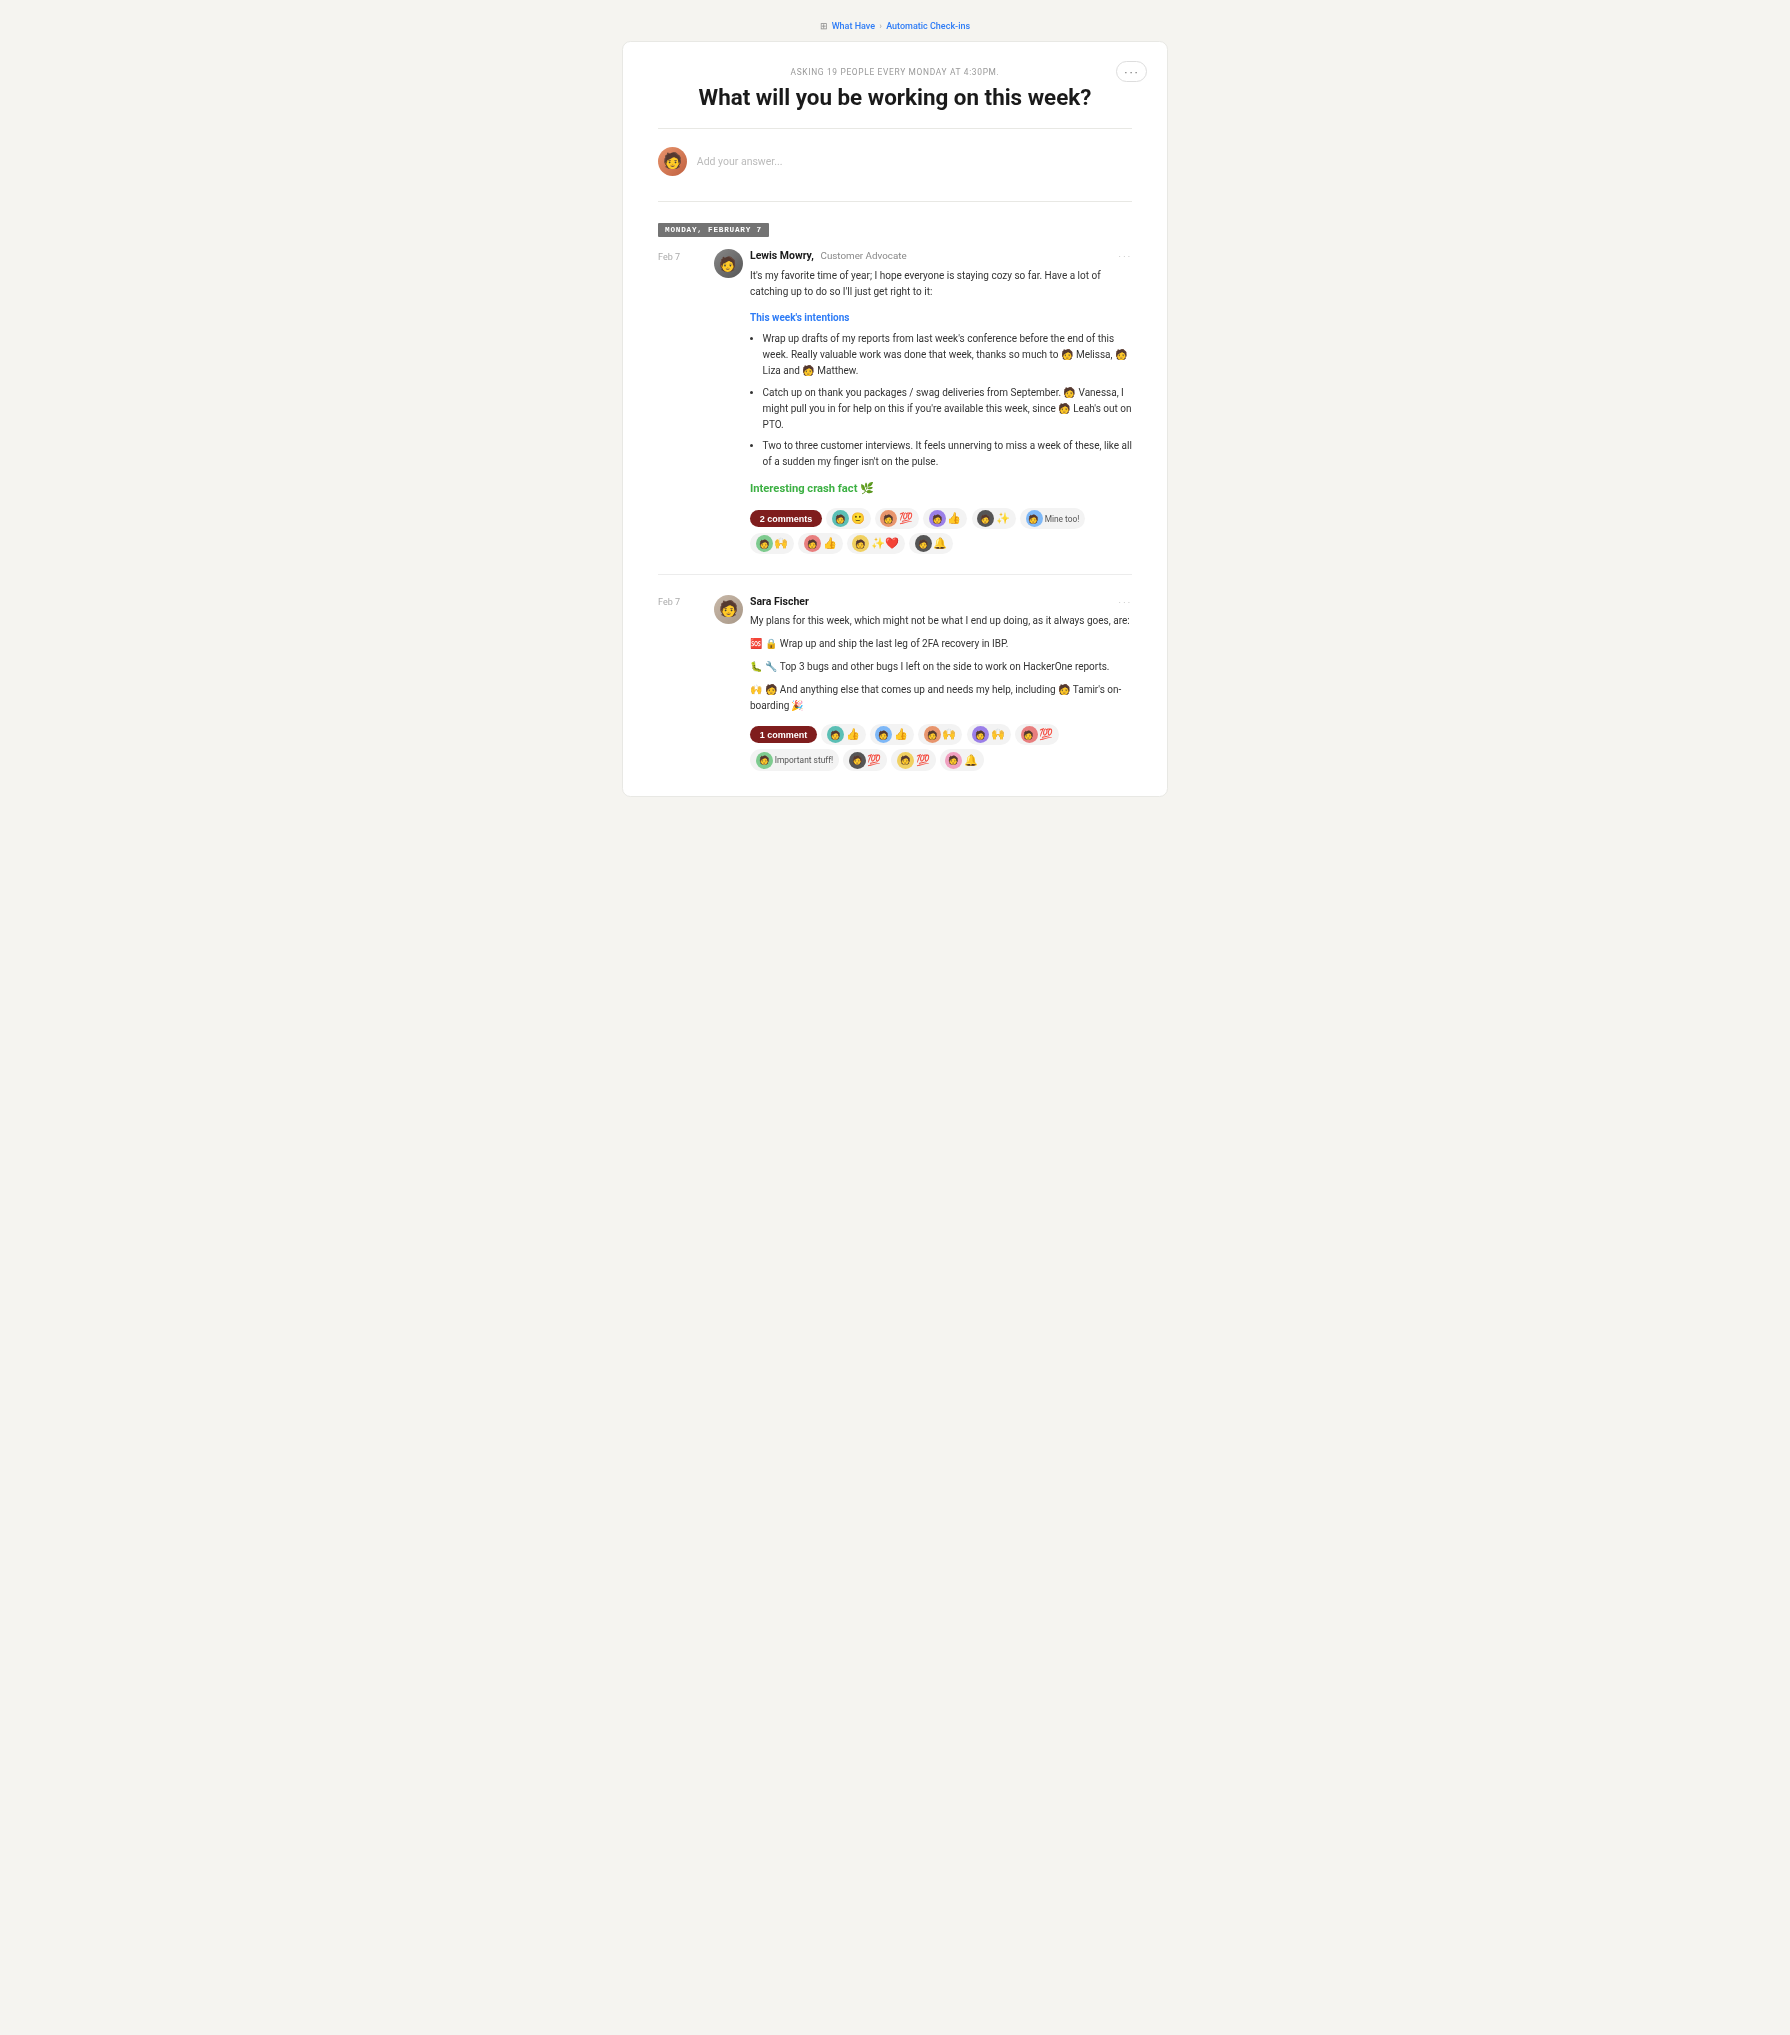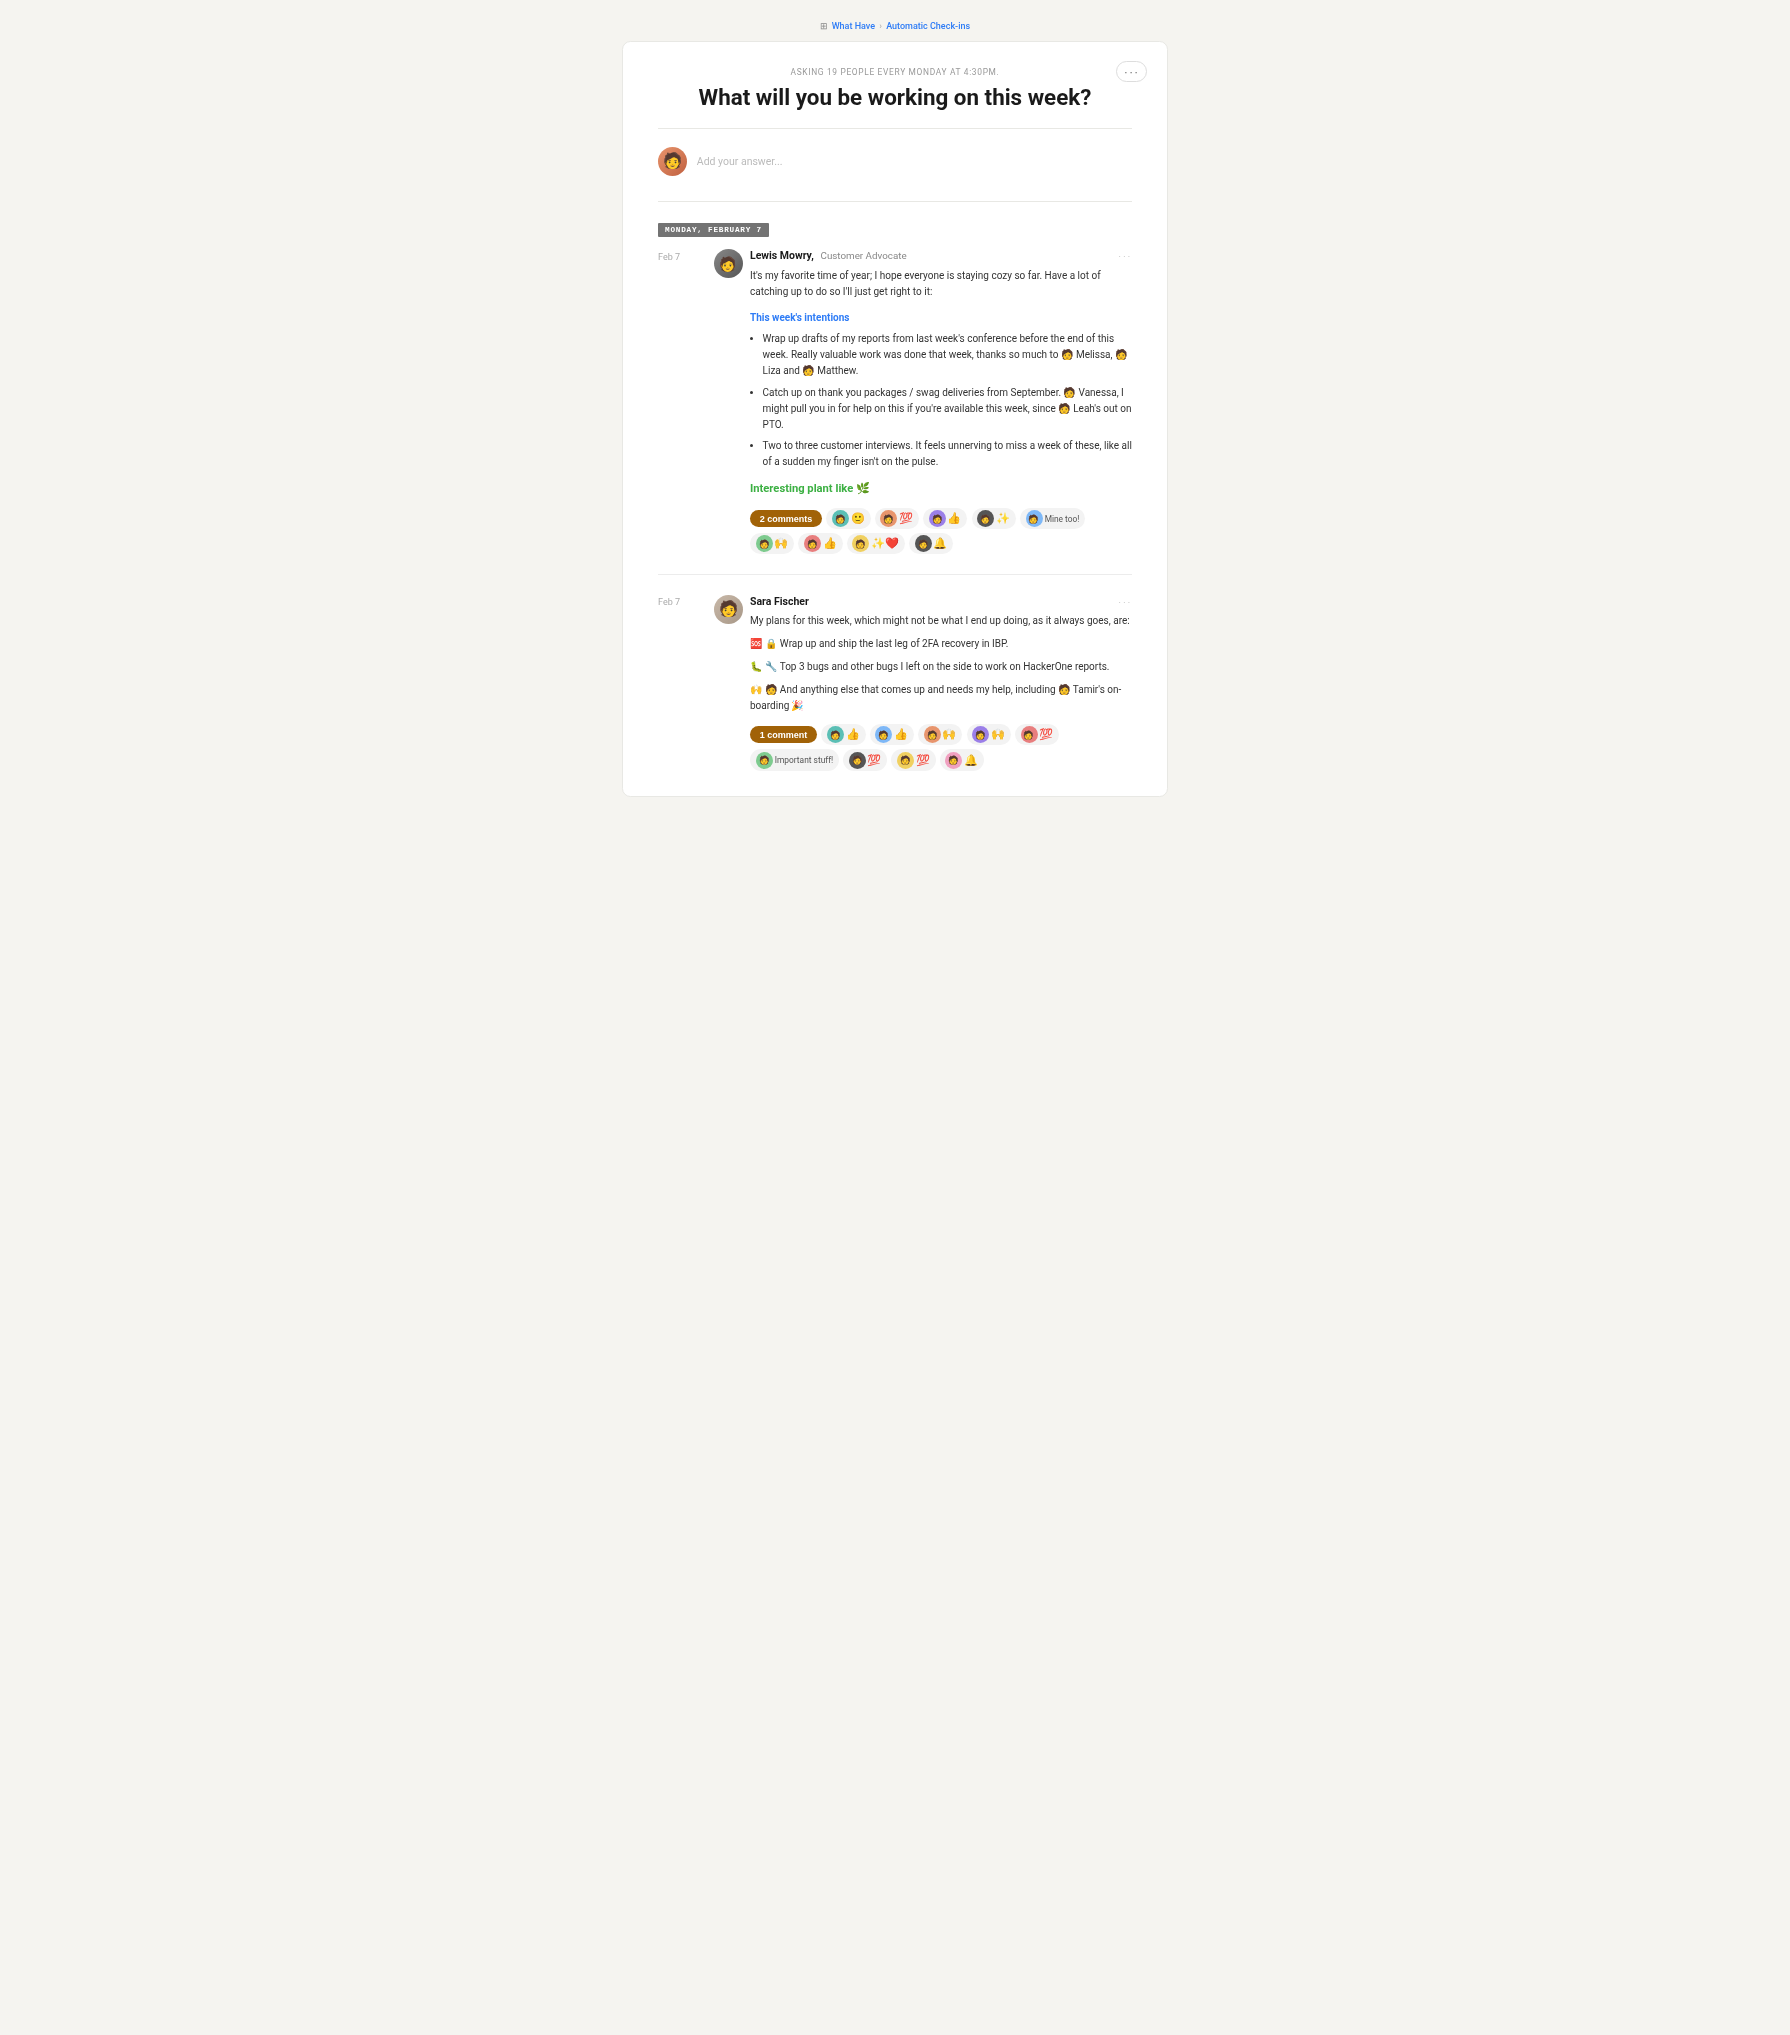--- a/index.html
+++ b/index.html
@@ -194,21 +194,21 @@
       color: #333;
     }
     .reactions-row {
       display: flex;
       align-items: center;
       flex-wrap: wrap;
       gap: 4.2px;
       margin-top: 9.8px;
     }
     .comments-btn {
-      background: #a16207;
+      background: #7f1d1d;
       color: #fff;
       border: none;
       border-radius: 14px;
       padding: 3.5px 9.8px;
       font-size: 9px;
       font-weight: 600;
       cursor: pointer;
     }
     .reaction-chip {
       display: flex;
@@ -310,21 +310,21 @@
         <div class="post-body">
           <p>It's my favorite time of year; I hope everyone is staying cozy so far. Have a lot of catching up to do so I'll just get right to it:</p>
 
           <div class="section-heading-blue">This week's intentions</div>
           <ul class="bullet-list">
             <li>Wrap up drafts of my reports from last week's conference before the end of this week. Really valuable work was done that week, thanks so much to 🧑 Melissa, 🧑 Liza and 🧑 Matthew.</li>
             <li>Catch up on thank you packages / swag deliveries from September. 🧑 Vanessa, I might pull you in for help on this if you're available this week, since 🧑 Leah's out on PTO.</li>
             <li>Two to three customer interviews. It feels unnerving to miss a week of these, like all of a sudden my finger isn't on the pulse.</li>
           </ul>
 
-          <div class="section-heading-green">Interesting plant like 🌿</div>
+          <div class="section-heading-green">Interesting crash fact 🌿</div>
         </div>
 
         <div class="reactions-row">
           <button class="comments-btn">2 comments</button>
 
           <div class="reaction-chip">
             <div class="mini-avatar av-teal">🧑</div>
             <span class="emoji">🙂</span>
           </div>
           <div class="reaction-chip">

